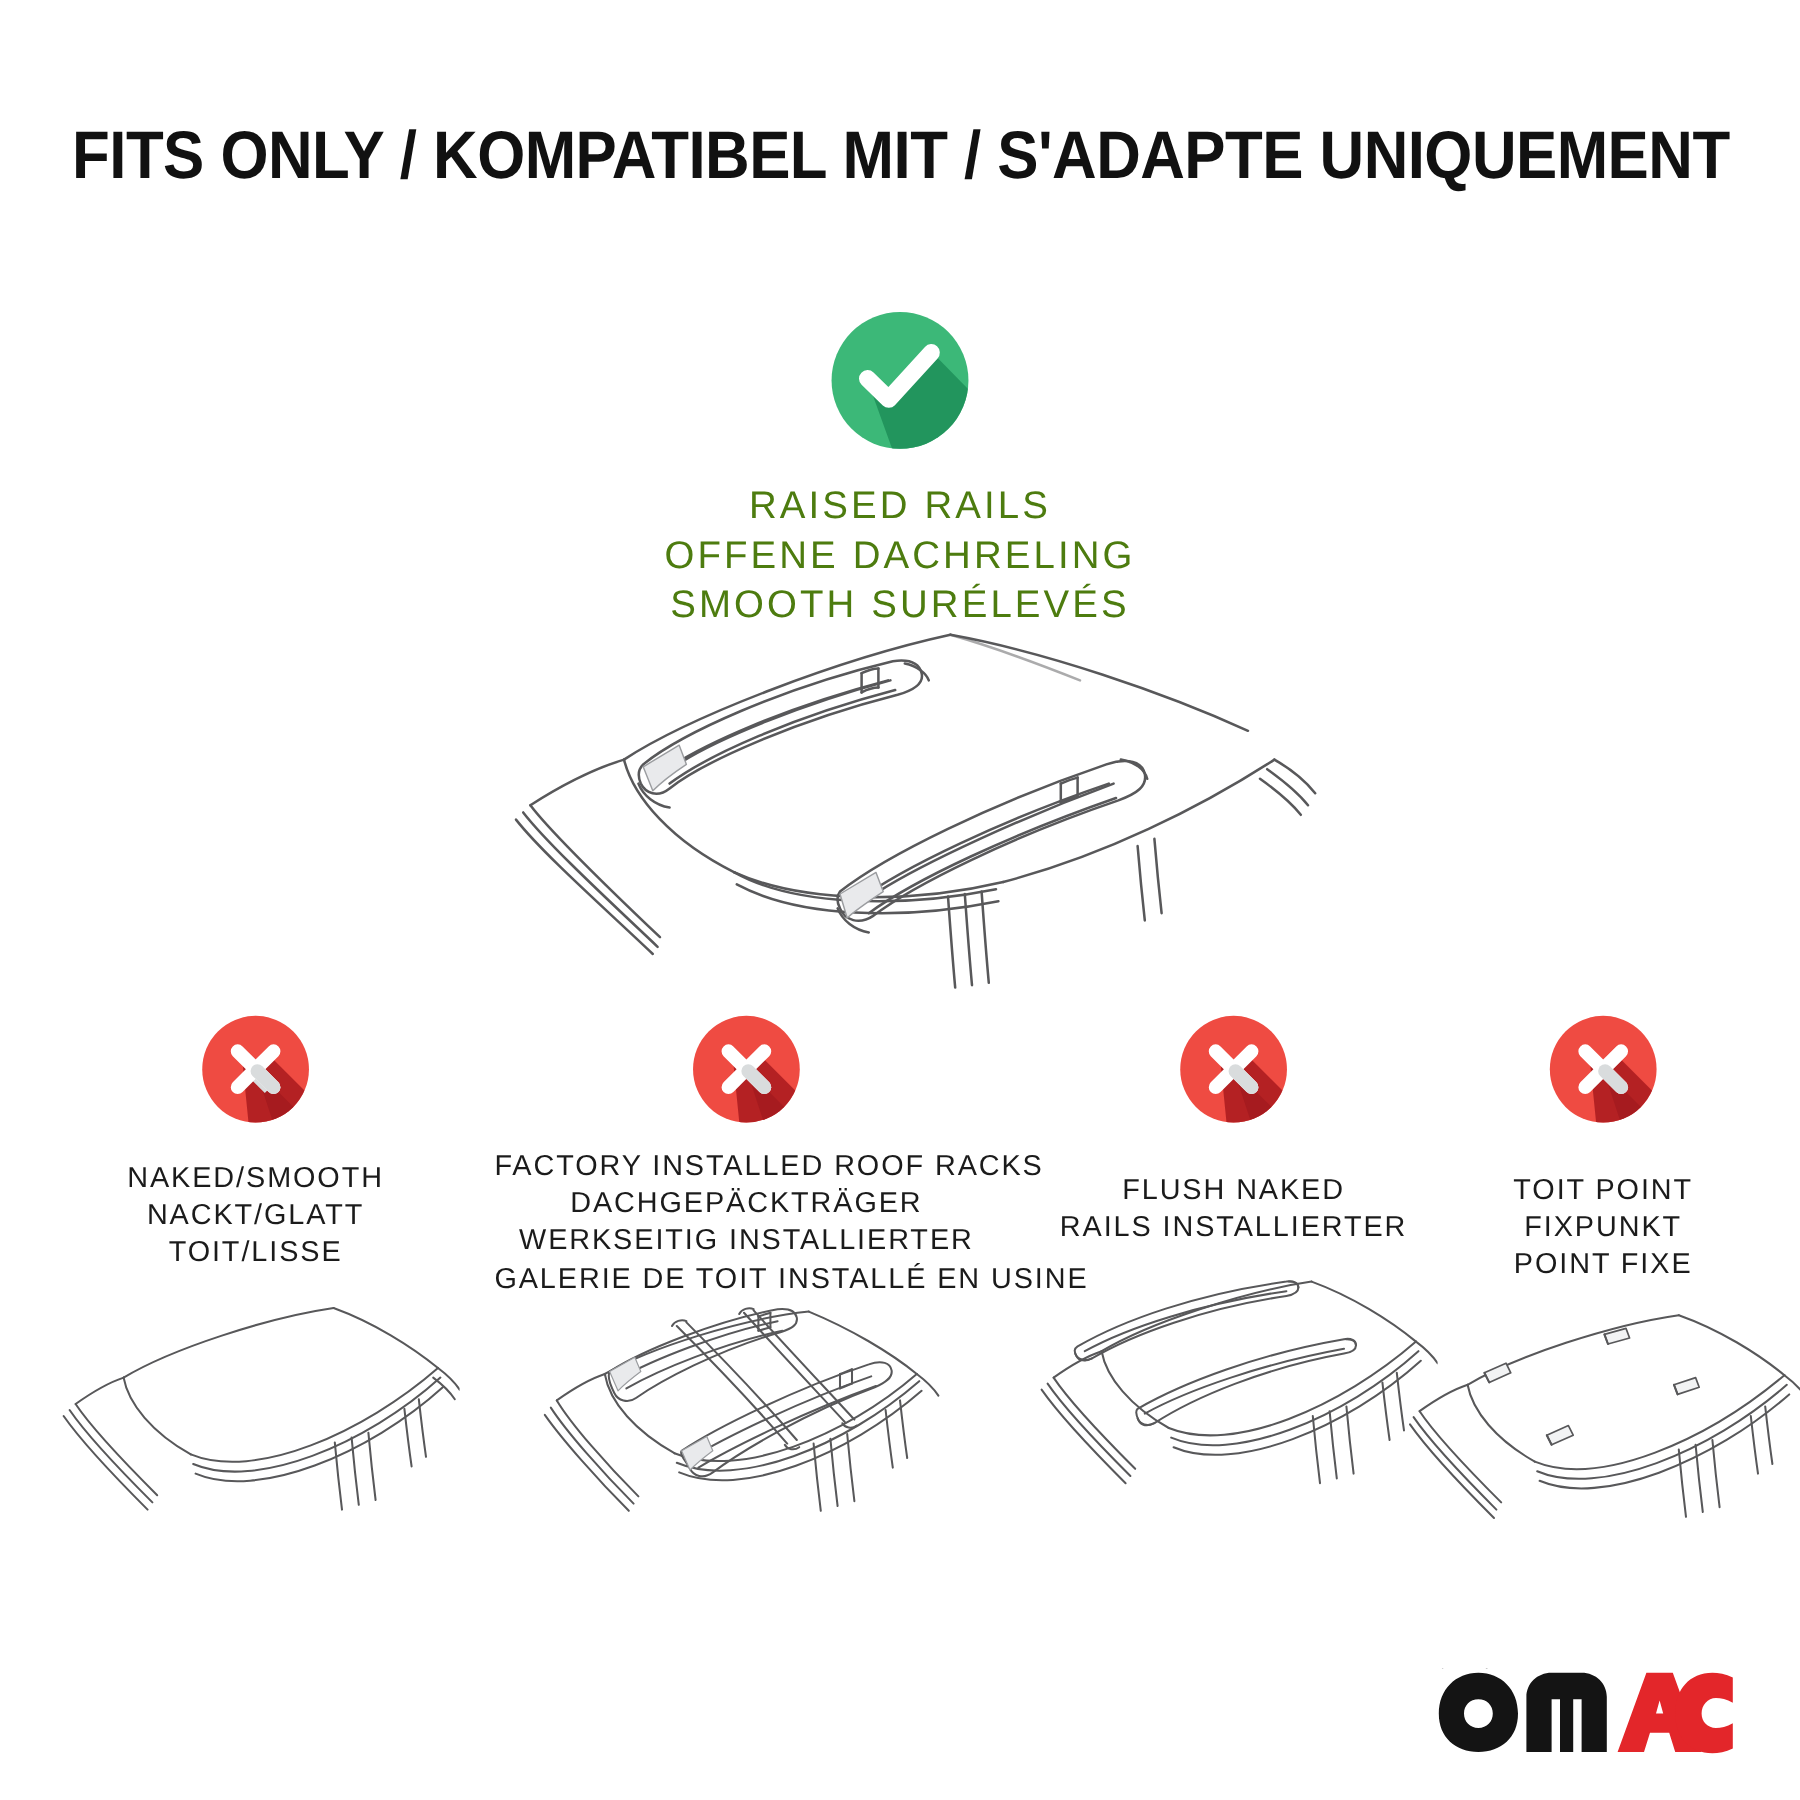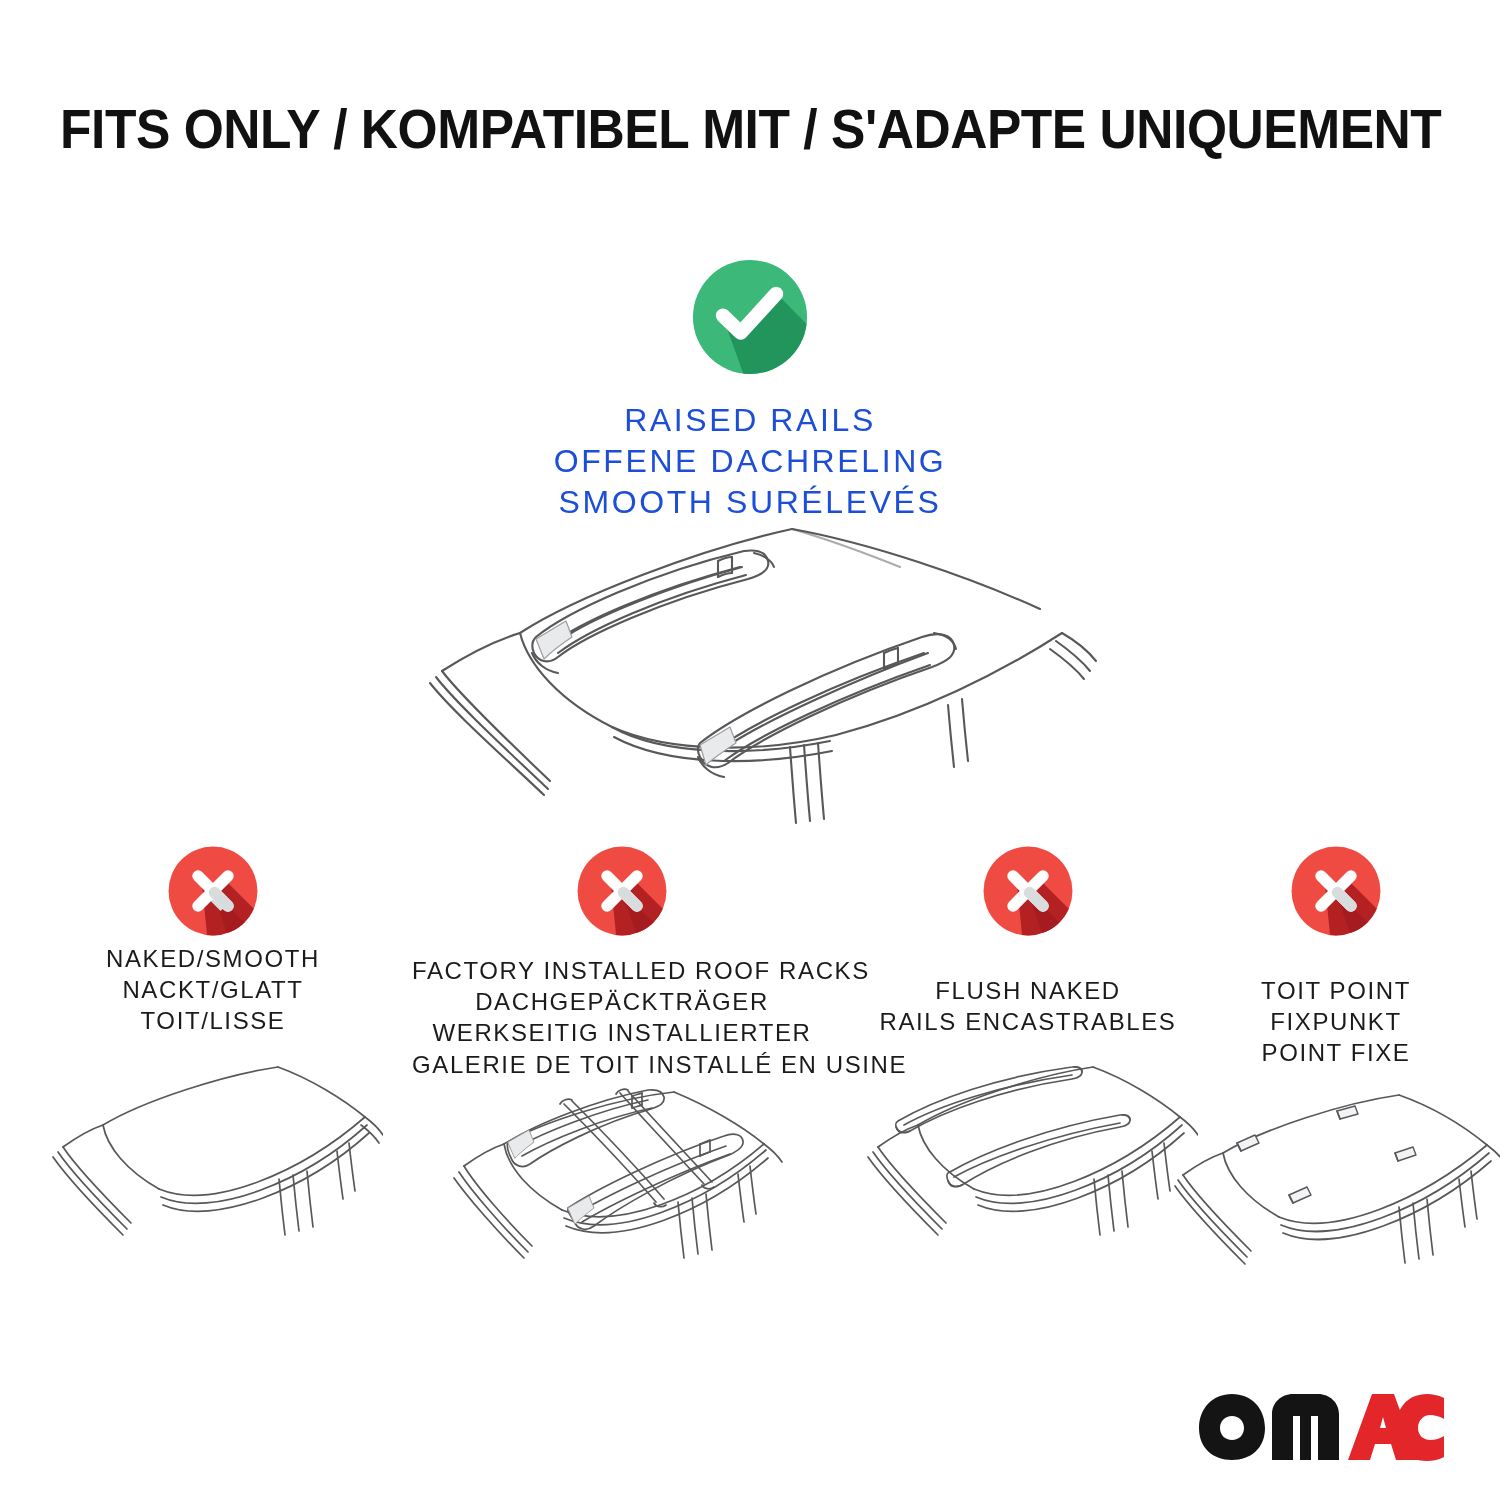--- a/index.html
+++ b/index.html
@@ -47,21 +47,21 @@
   .icon-wrap {
     display: block;
     margin: 0 auto;
   }
   .main-labels {
     margin-top: 20px;
     font-size: 32px;
     line-height: 1.28;
     letter-spacing: 2.6px;
     font-weight: 400;
-    color: #1d4ed8;
+    color: #4d7c0f;
     font-family: "Liberation Sans", sans-serif;
   }
   .main-labels div { white-space: nowrap; }
 
   .main-illustration {
     position: absolute;
     top: 505px;
     left: 400px;
     width: 700px;
     height: 330px;
@@ -90,21 +90,21 @@
     font-family: "Liberation Sans", sans-serif;
   }
   .col .col-labels div { white-space: nowrap; }
 
   
   .col-0 { left: 38px;   width: 350px; }
   .col-1 { left: 412px;  width: 420px; }
   .col-2 { left: 848px;  width: 360px; }
   .col-3 { left: 1196px; width: 280px; }
 
-  .col-0 .col-labels { margin-top: 2px; }
+  .col-0 .col-labels { margin-top: 24px; }
   .col-2 .col-labels { margin-top: 34px; }
   .col-3 .col-labels { margin-top: 34px; }
 
   .ill-holder { position: relative; height: 250px; }
   .ill-holder svg { position: absolute; left: 50%; transform: translateX(-50%); top: 0; }
 
   .col-0 .ill-holder { margin-top: 18px; }
   .col-1 .ill-holder { margin-top: 4px; }
   .col-2 .ill-holder { margin-top: 18px; }
   .col-3 .ill-holder { margin-top: 18px; }
@@ -367,21 +367,21 @@
           <path d="M45 45 L60 60 L75 45 L140 110 L140 145 L55 145 Z" fill="#b01f22" opacity="0.95"></path>
           <path d="M60 60 L75 75 L140 140 L140 145 L88 145 Z" fill="#9c181c" opacity="0.6"></path>
         </g>
         <path d="M40.5 40.5 L79.5 79.5" stroke="#ffffff" stroke-width="15" stroke-linecap="round"></path>
         <path d="M79.5 40.5 L40.5 79.5" stroke="#ffffff" stroke-width="15" stroke-linecap="round"></path>
         <path d="M62 62 L79.5 79.5" stroke="#d9dcdd" stroke-width="15" stroke-linecap="round"></path>
       </svg>
     </span>
     <div class="col-labels">
       <div>FLUSH NAKED</div>
-      <div>RAILS ENCASTRABLES</div>
+      <div>RAILS INSTALLIERTER</div>
     </div>
     <div class="ill-holder">
       <svg width="340" height="240" viewBox="0 0 340 240" xmlns="http://www.w3.org/2000/svg" aria-hidden="true">
         <g fill="none" stroke="#58585a" stroke-width="1.7" stroke-linecap="round" stroke-linejoin="round">
           <path d="M60 70 C100 46 180 20 235 12"></path>
           <path d="M235 12 C268 24 300 44 322 62"></path>
           <path d="M60 70 C64 92 84 116 116 134"></path>
           <path d="M116 134 C170 156 260 116 322 62"></path>
           <path d="M60 70 C48 74 34 82 20 92"></path>
           <path d="M20 92 C32 110 62 142 88 168"></path>

